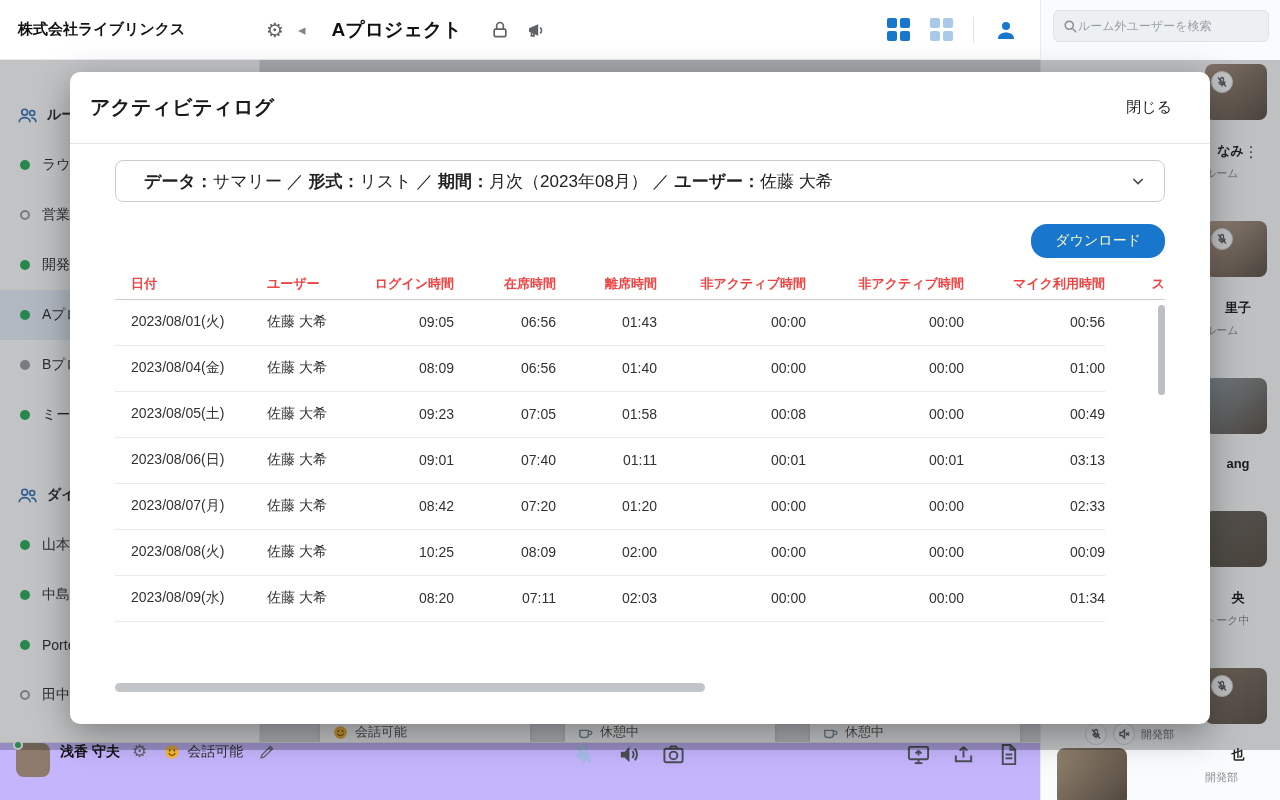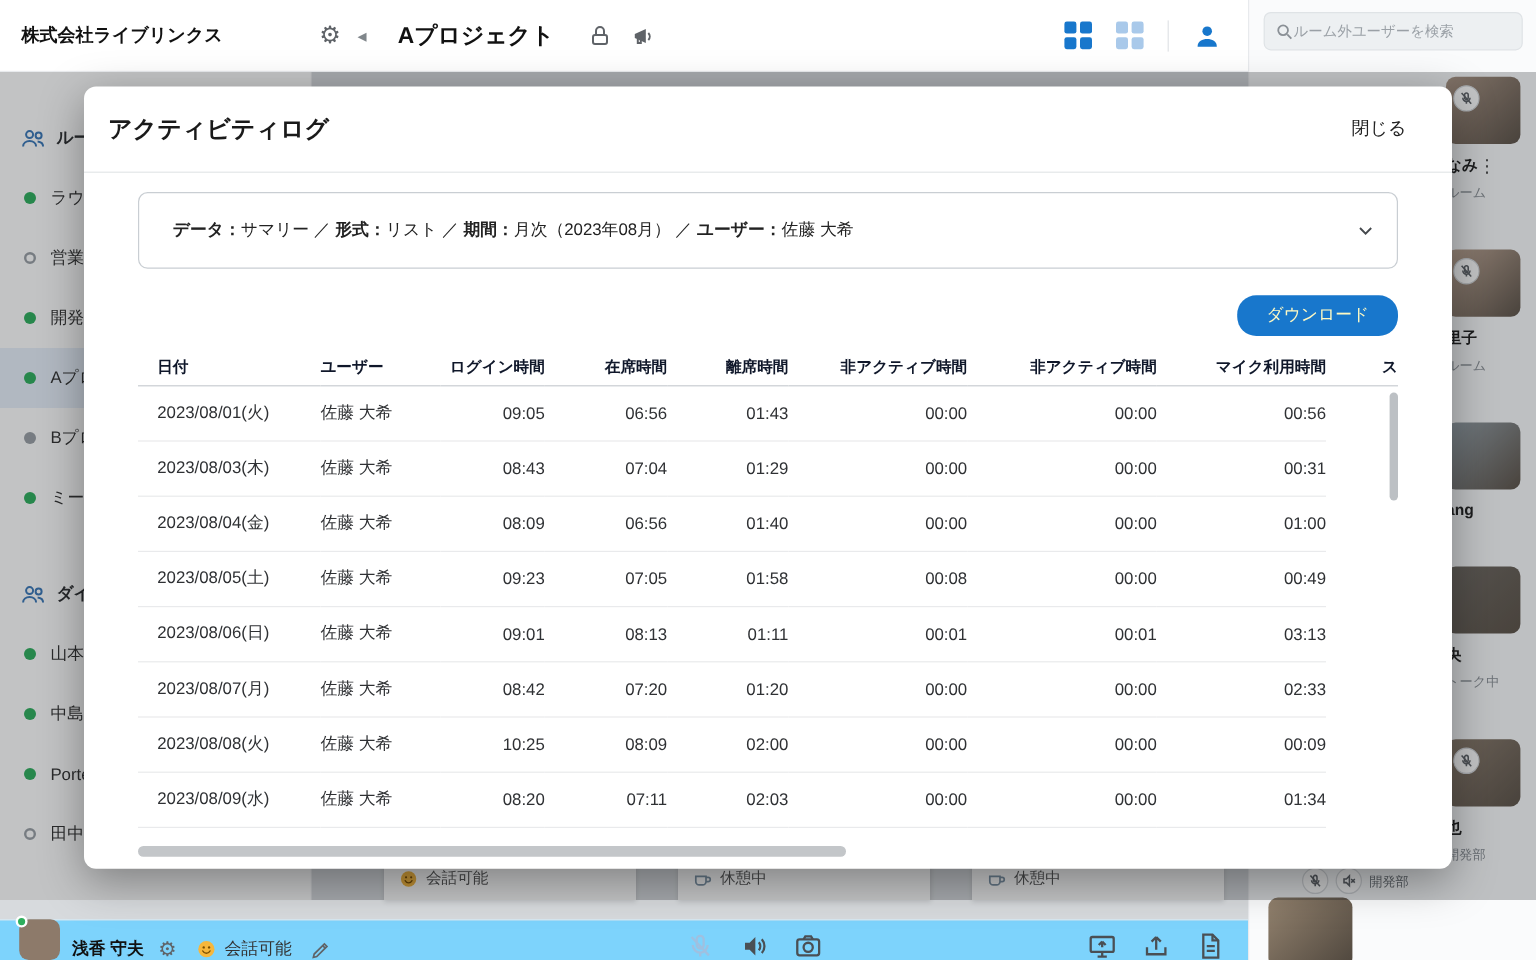--- a/index.html
+++ b/index.html
@@ -42,61 +42,61 @@
   
   .rail{position:absolute;right:0;top:0;width:240px;height:800px;background:#fafbfc;border-left:1px solid #e8eaed;z-index:1}
   .rail-search{position:absolute;left:12px;top:10px;width:216px;height:32px;background:#edf0f2;border:1px solid #dfe3e6;border-radius:6px;display:flex;align-items:center;padding:0 9px;gap:0}
   .rail-search input{border:0;outline:0;background:transparent;font-size:12px;color:#333;width:100%;font-family:inherit}
   .rail-search input::placeholder{color:#9aa0a6}
   .rail-users{position:absolute;left:164px;top:64px;width:66px}
   .rail-user{margin-bottom:40px;position:relative}
   .rail-avatar{width:62px;height:56px;border-radius:8px;position:relative}
   .badge{position:absolute;width:22px;height:22px;border-radius:50%;background:#fff;border:1px solid #d7dadd;display:flex;align-items:center;justify-content:center}
   .rail-avatar .badge{left:6px;top:7px}
-  .rail-name-row{display:flex;align-items:center;justify-content:flex-start;margin-top:9px}
+  .rail-name-row{display:flex;align-items:center;justify-content:center;margin-top:22px}
   .rail-name{font-size:13px;font-weight:bold;color:#1f1f1f;white-space:nowrap}
   .kebab{font-size:15px;color:#444;line-height:1}
   .rail-sub{font-size:11px;color:#8a9096;margin-top:6px;white-space:nowrap}
   .rail-left-users{position:absolute;left:16px;top:0;width:130px}
   .rail-left-user{position:absolute;left:0;width:130px}
   .rl-avatar{width:70px;height:58px;border-radius:8px}
   .rl-row{display:flex;align-items:center;margin-top:5px;padding-left:28px;gap:6px}
   .rl-row .badge{position:static}
   .rl-dept{font-size:11px;color:#6d7378;white-space:nowrap}
 
   
-  .bottombar{position:absolute;left:0;bottom:0;width:1040px;height:34px;background:#7dd3fc;border-top:1px solid #e8eaed;display:flex;align-items:flex-end;z-index:3}
+  .bottombar{position:absolute;left:0;bottom:0;width:1040px;height:58px;background:#c4b5fd;border-top:1px solid #e8eaed;display:flex;align-items:flex-start;z-index:3}
   .bb-avatar{width:34px;height:34px;border-radius:8px;background:#8d7a6a;margin-left:16px;position:relative;flex:none}
   .bb-avatar .st{position:absolute;left:-3px;top:-3px;width:10px;height:10px;border-radius:50%;background:var(--online,#2eae5d);border:2px solid #fff}
   .bb-name{margin-left:10px;font-size:14px;font-weight:bold;color:#111}
   .bb-gear{margin-left:12px;font-size:17px;color:#5f6368;line-height:1}
   .bb-smile{margin-left:16px}
   .bb-status{margin-left:6px;font-size:14px;color:#333}
   .bb-pencil{margin-left:16px}
   .bb-center{position:absolute;left:572px;display:flex;align-items:center;gap:22px}
   .bb-right{margin-left:auto;margin-right:20px;display:flex;align-items:center;gap:22px}
 
   
   .overlay{position:absolute;left:0;top:60px;width:1280px;height:690px;background:rgba(18,22,26,.26);z-index:4}
 
   
   .modal{position:absolute;left:70px;top:72px;width:1140px;height:652px;background:#fff;border-radius:10px;box-shadow:0 10px 36px rgba(0,0,0,.35);z-index:10;overflow:hidden}
   .modal-header{height:72px;border-bottom:1px solid #e3e6e8;display:flex;align-items:center;justify-content:space-between;padding:0 38px 0 20px}
   .modal-title{font-size:20px;font-weight:bold;color:#1a1a1a}
   .modal-close{font-size:15px;color:#222;background:none;border:0;cursor:pointer;font-family:inherit}
   .modal-body{padding:16px 45px 0 45px}
-  .filter-box{height:64px;border:1px solid #c9ced3;border-radius:8px;display:flex;align-items:center;padding:0 18px 0 28px;font-size:14px;color:#222;cursor:pointer}
+  .filter-box{height:42px;border:1px solid #c9ced3;border-radius:8px;display:flex;align-items:center;padding:0 18px 0 28px;font-size:17px;color:#222;cursor:pointer}
   .filter-text b{font-weight:bold}
   .filter-box .chev-down{margin-left:auto}
   .dl-row{display:flex;justify-content:flex-end;margin-top:22px}
   .btn-download{height:34px;padding:0 24px;border:0;border-radius:16px;background:var(--accent,#1877cc);color:#fef9c3;font-size:14px;cursor:pointer;font-family:inherit}
   .table-wrap{position:relative;margin-top:11px;height:445px;overflow:hidden}
   table{width:1050px;border-collapse:collapse;table-layout:fixed}
   th,td{font-size:14px;color:#2f3134;overflow:hidden;white-space:nowrap}
-  thead th{font-size:13px;font-weight:bold;color:#0f172a;height:30px;border-bottom:1px solid #c9cdd1;vertical-align:middle}
+  thead th{font-size:13px;font-weight:bold;color:#ef4444;height:30px;border-bottom:1px solid #c9cdd1;vertical-align:middle}
   tbody td{height:46px;border-bottom:1px solid #e9eaec;vertical-align:middle}
   .al{text-align:left}
   .ar{text-align:right}
   th:first-child,td:first-child{padding-left:16px}
   .vscroll{position:absolute;right:0px;top:36px;width:7px;height:90px;border-radius:4px;background:#bcc0c4;z-index:5}
   .hscroll{position:absolute;left:0px;top:414px;width:590px;height:9px;border-radius:5px;background:#c3c6c9;z-index:5}
 </style>
 </head>
 <body>
 
@@ -470,30 +470,20 @@
               <td class="al">2023/08/01(火)</td>
               <td class="al">佐藤 大希</td>
               <td class="ar">09:05</td>
               <td class="ar">06:56</td>
               <td class="ar">01:43</td>
               <td class="ar">00:00</td>
               <td class="ar">00:00</td>
               <td class="ar">00:56</td>
             </tr>
             <tr>
-              <td class="al">2023/08/03(木)</td>
-              <td class="al">佐藤 大希</td>
-              <td class="ar">08:43</td>
-              <td class="ar">07:04</td>
-              <td class="ar">01:29</td>
-              <td class="ar">00:00</td>
-              <td class="ar">00:00</td>
-              <td class="ar">00:31</td>
-            </tr>
-            <tr>
               <td class="al">2023/08/04(金)</td>
               <td class="al">佐藤 大希</td>
               <td class="ar">08:09</td>
               <td class="ar">06:56</td>
               <td class="ar">01:40</td>
               <td class="ar">00:00</td>
               <td class="ar">00:00</td>
               <td class="ar">01:00</td>
             </tr>
             <tr>
@@ -503,21 +493,21 @@
               <td class="ar">07:05</td>
               <td class="ar">01:58</td>
               <td class="ar">00:08</td>
               <td class="ar">00:00</td>
               <td class="ar">00:49</td>
             </tr>
             <tr>
               <td class="al">2023/08/06(日)</td>
               <td class="al">佐藤 大希</td>
               <td class="ar">09:01</td>
-              <td class="ar">08:13</td>
+              <td class="ar">07:40</td>
               <td class="ar">01:11</td>
               <td class="ar">00:01</td>
               <td class="ar">00:01</td>
               <td class="ar">03:13</td>
             </tr>
             <tr>
               <td class="al">2023/08/07(月)</td>
               <td class="al">佐藤 大希</td>
               <td class="ar">08:42</td>
               <td class="ar">07:20</td>

